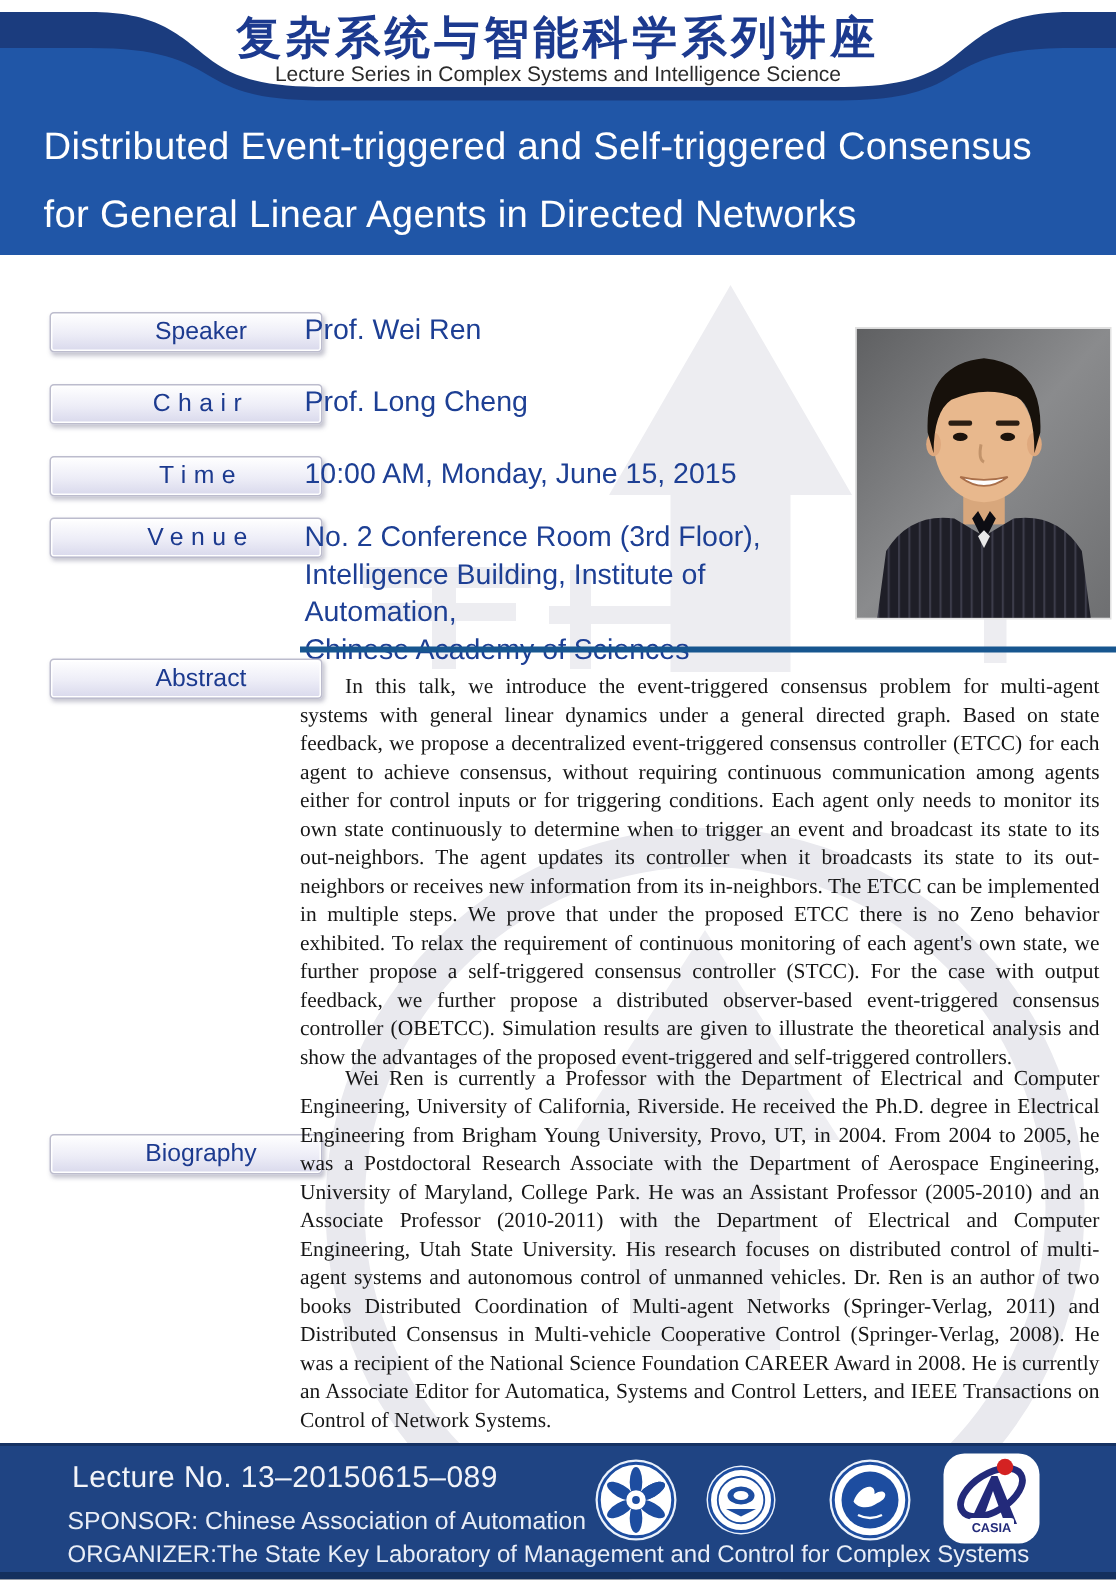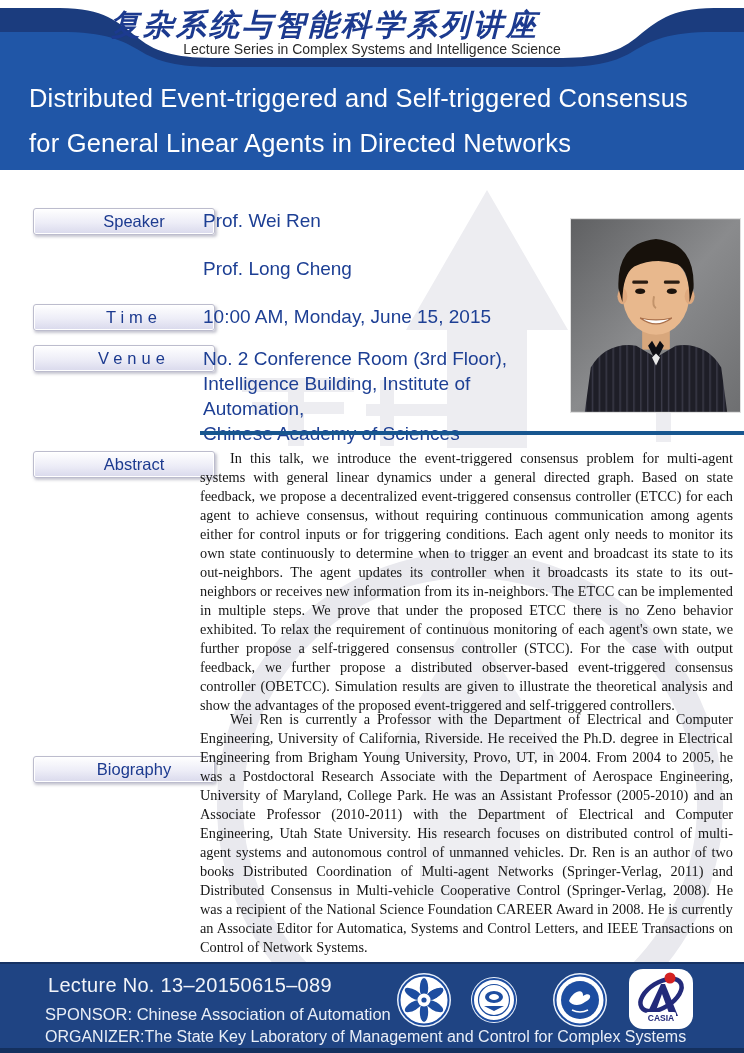--- a/index.html
+++ b/index.html
@@ -8,22 +8,22 @@
     background:#ffffff; overflow:hidden;
     font-family:"Liberation Sans", sans-serif;
   }
   
   .watermark { position:absolute; left:0; top:0; z-index:0; }
   
   .header { position:absolute; left:0; top:0; width:744px; height:170px; z-index:2; }
   .header svg { position:absolute; left:0; top:0; }
   .title-cn {
     position:absolute; left:110px; top:5px; width:524px; height:38px;
-    text-align:left; font-size:30px; font-weight:bold; letter-spacing:3px;
-    color:#1c3a8f; white-space:nowrap; z-index:3;font-style:italic;
+    text-align:center; font-size:30px; font-weight:bold; letter-spacing:3px;
+    color:#1c3a8f; white-space:nowrap; z-index:3;
   }
   .subtitle-en {
     position:absolute; left:110px; top:41px; width:524px; height:17px;
     text-align:center; font-size:14px; color:#2b2b2b; white-space:nowrap; z-index:3;
   }
   .lecture-title-line {
     position:absolute; left:29px; width:705px; color:#ffffff;
     font-size:25.5px; letter-spacing:0.2px; white-space:nowrap; z-index:3;
   }
   .ltl1 { top:84px; }
@@ -51,21 +51,21 @@
   .separator { position:absolute; left:200px; top:431px; width:544px; height:4px;
                background:#17568f; z-index:3; }
   
   .para {
     position:absolute; left:200px; width:533px;
     font-family:"Liberation Serif", serif; font-size:14.3px; line-height:19px;
     text-align:justify; color:#161616; text-indent:30px; z-index:3;
   }
   .abstract-text  { top:437px; height:255px;margin-top:12px; }
   .biography-text { top:710px; height:240px; }
-  .abstract-box   { top:451px; }
+  .abstract-box   { top:439px; }
   .biography-box  { top:756px; }
   
   .footer {
     position:absolute; left:0; top:962px; width:744px; height:91px;
     background:#1f4483; border-top:2px solid #163263; box-sizing:border-box;
     z-index:3;
   }
   .footer::after {
     content:""; position:absolute; left:0; bottom:0; width:744px; height:5px;
     background:#14305e;
@@ -119,20 +119,21 @@
     </svg>
     <div class="title-cn">复杂系统与智能科学系列讲座</div>
     <div class="subtitle-en">Lecture Series in Complex Systems and Intelligence Science</div>
     <div class="lecture-title-line ltl1">Distributed Event-triggered and Self-triggered Consensus</div>
     <div class="lecture-title-line ltl2">for General Linear Agents in Directed Networks</div>
   </div>
 
   <div class="label-box" style="top:208px">Speaker</div>
   <div class="info-value" style="top:210px">Prof. Wei Ren</div>
 
+  <div class="label-box ls-wide" style="top:256px">Chair</div>
   <div class="info-value" style="top:258px">Prof. Long Cheng</div>
 
   <div class="label-box ls-wide" style="top:304px">Time</div>
   <div class="info-value" style="top:306px">10:00 AM, Monday, June 15, 2015</div>
 
   <div class="label-box ls-wide" style="top:345px">Venue</div>
   <div class="info-value venue-lines" style="top:346px">
     <div>No. 2 Conference Room (3rd Floor),</div>
     <div>Intelligence Building, Institute of Automation,</div>
     <div>Chinese Academy of Sciences</div>

